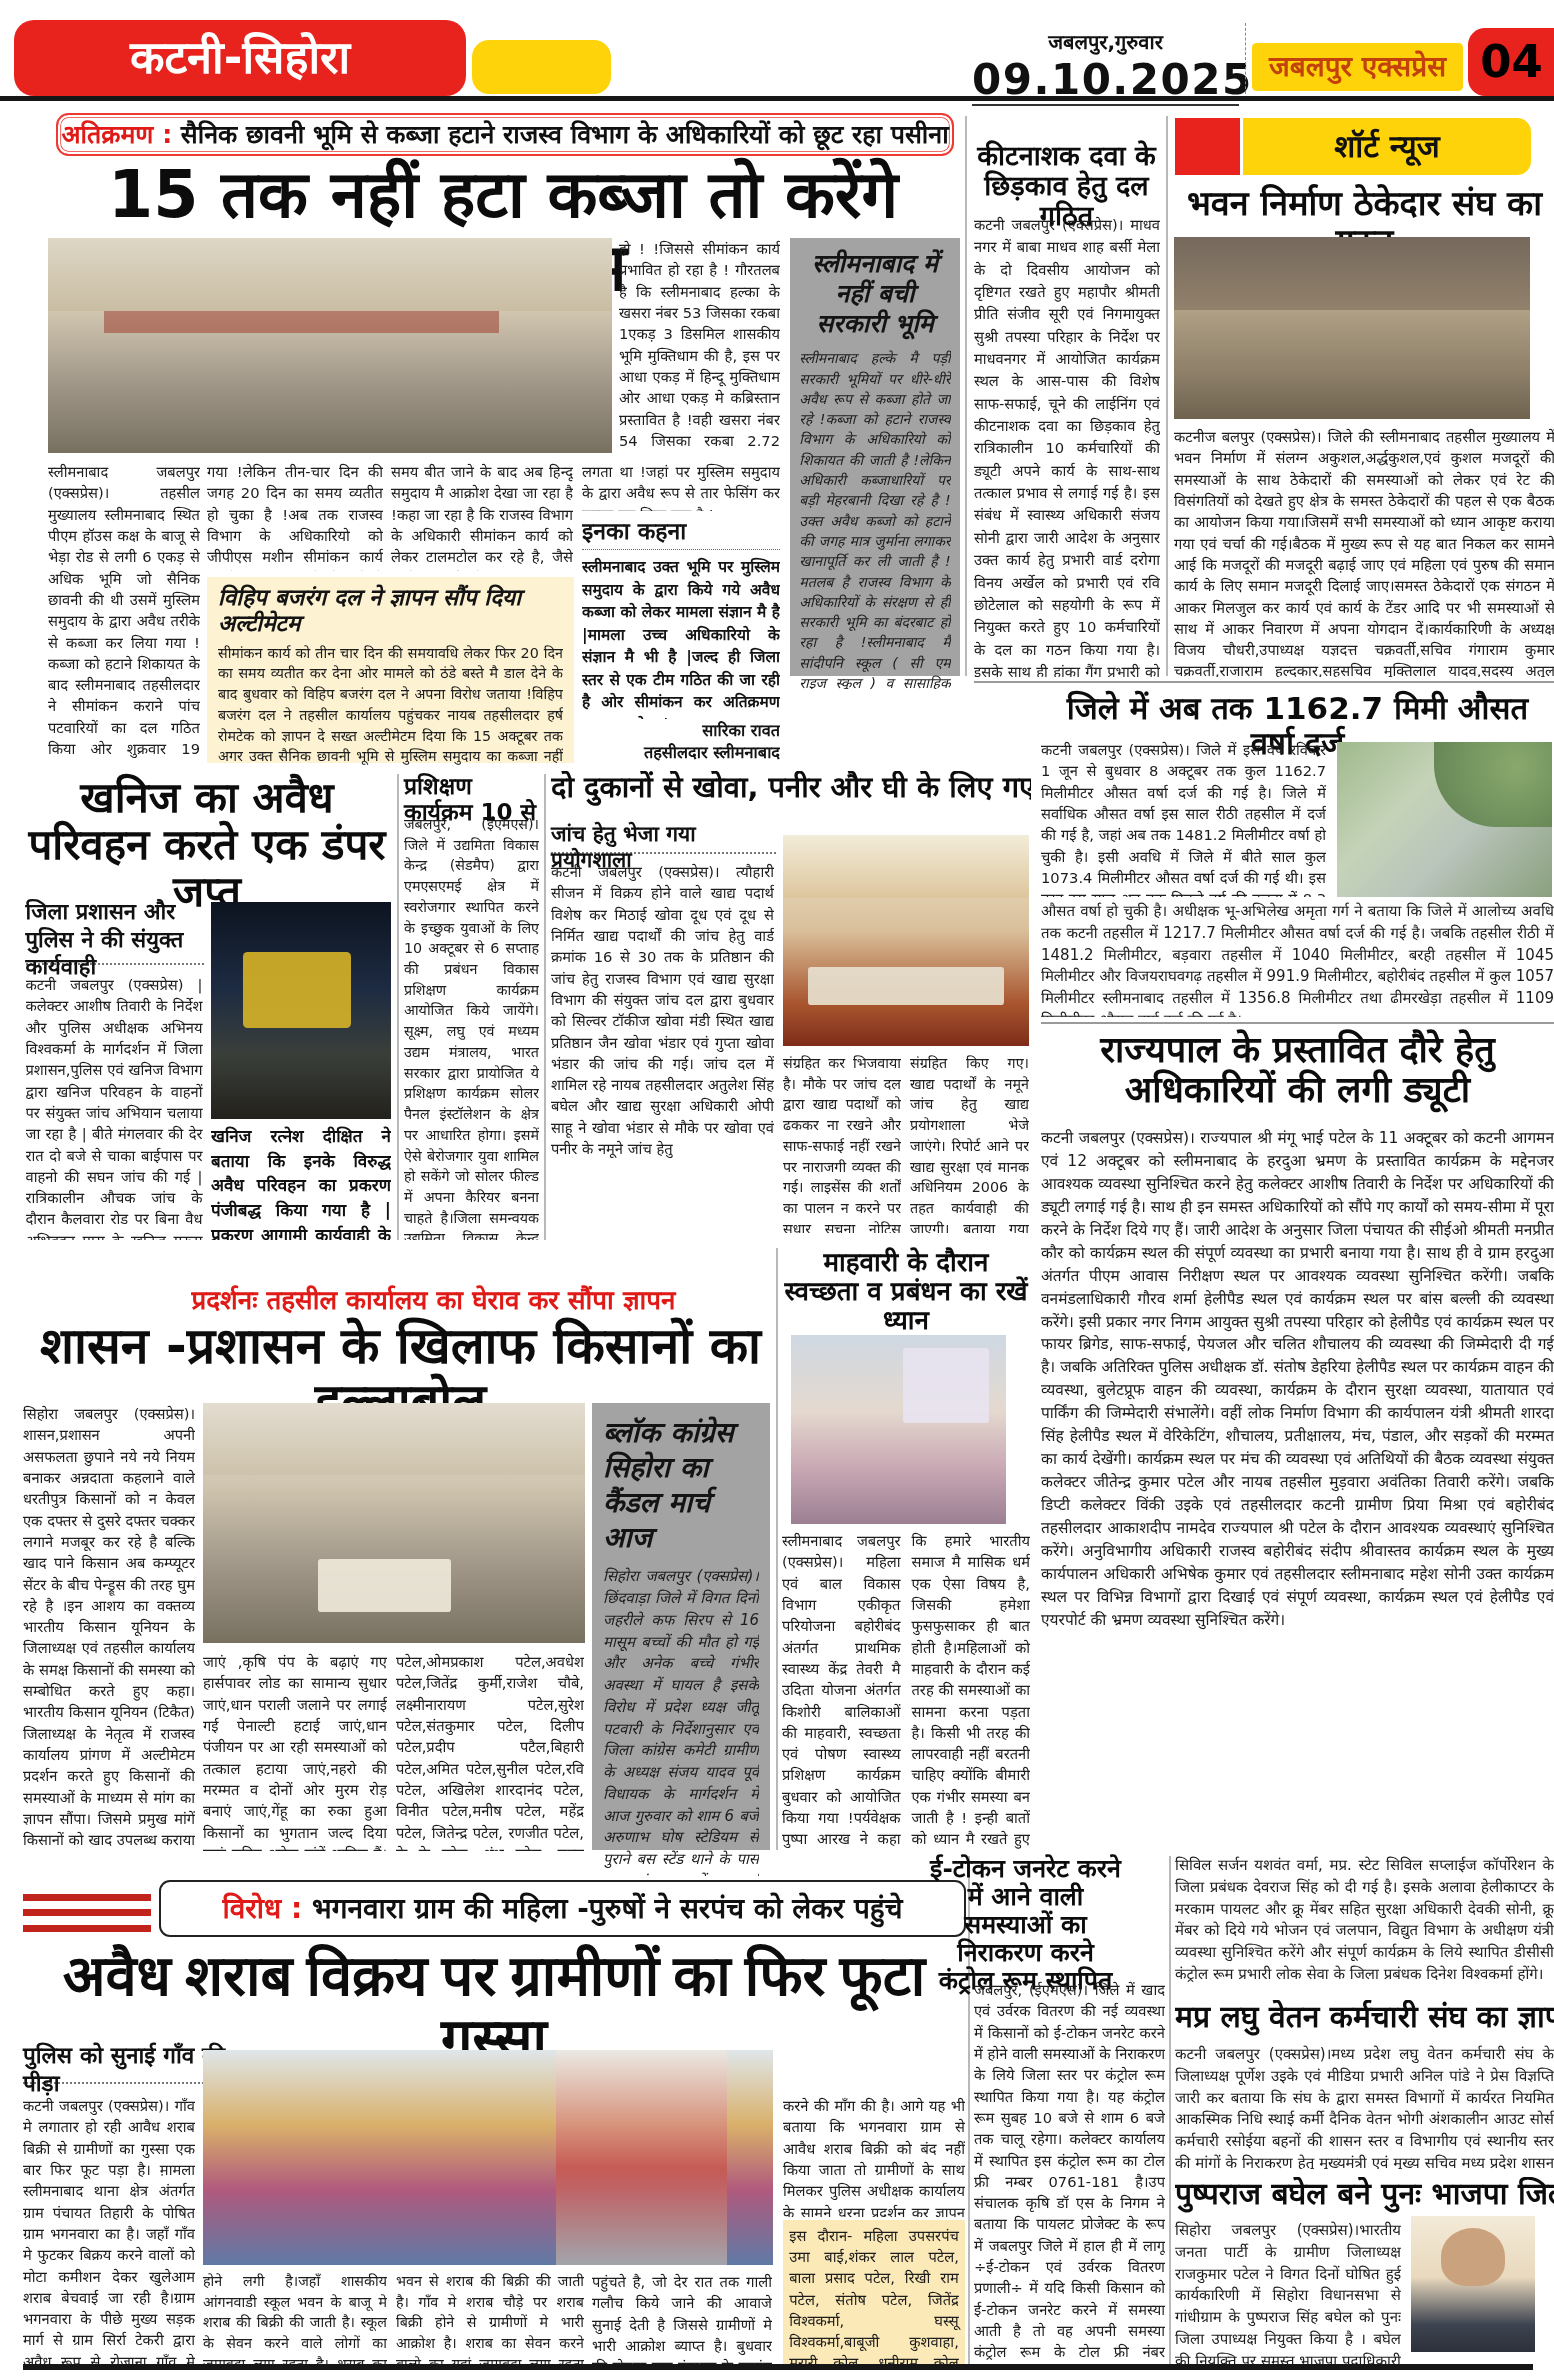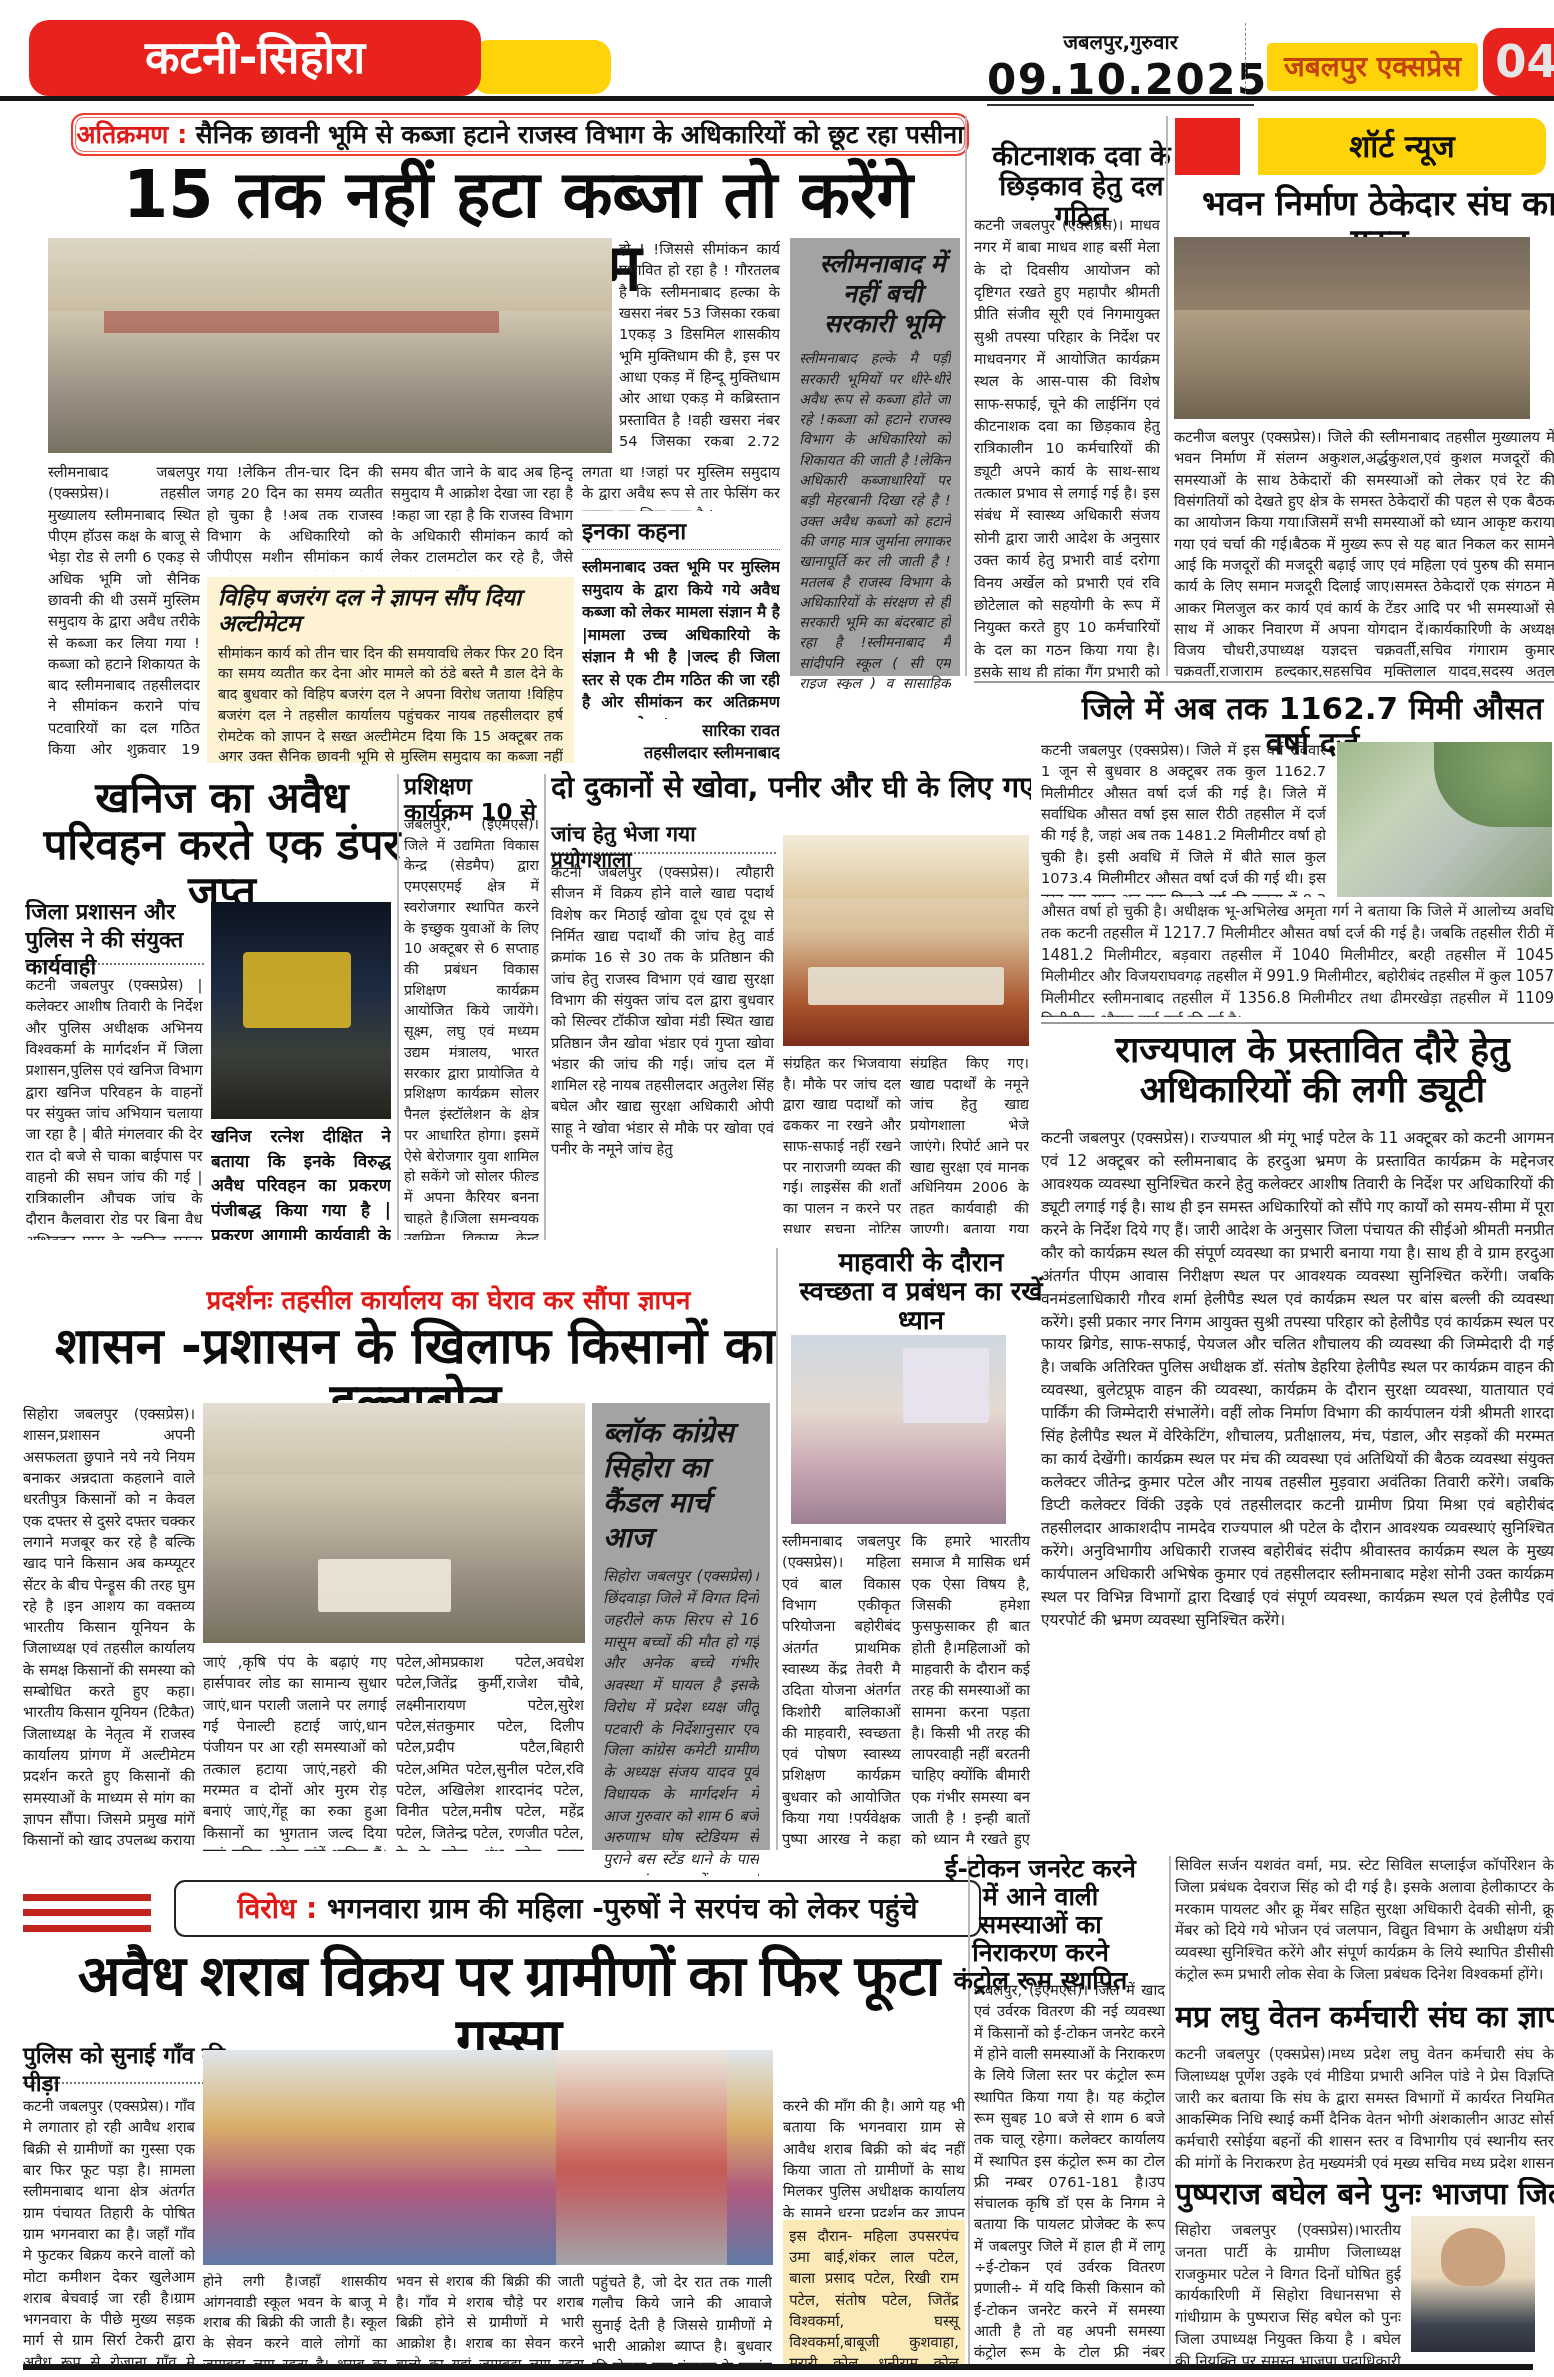--- a/index.html
+++ b/index.html
@@ -1,19 +1,19 @@
 <!DOCTYPE html>
 <html style="font-size:12.4px"><head>
 <meta charset="utf-8">
 <style>
   html,body{margin:0;padding:0;background:#e9e9e9;}
   .page{position:relative;width:1555px;height:2377px;background:#ffffff;margin:0 auto;
         font-family:"DejaVu Sans","Liberation Sans",sans-serif;color:#141414;overflow:hidden;}
   .abs{position:absolute;box-sizing:border-box;}
-  .ctr{text-align:center;margin-left:15px;}
+  .ctr{text-align:center;}
   .body-text{font-size:15.5px;line-height:1.48;color:#1c1c1c;overflow:hidden;text-align:justify;}
   .body-sm{font-size:14.7px;line-height:1.45;color:#1c1c1c;overflow:hidden;text-align:justify;}
   .headline{font-weight:800;color:#0c0c0c;line-height:1.12;}
   .kicker-red{color:#e01a16;font-weight:800;}
   .subhead{font-weight:800;color:#111;border-bottom:2.3px dotted #777;padding-bottom:4.6px;line-height:1.25;}
   .photo{background:#c8bfae;overflow:hidden;}
   .ph-grad1{background:linear-gradient(180deg,#d8d2c4 0%,#b9a98e 30%,#8d7f68 75%,#6f6350 100%);}
   .ph-grad-night{background:linear-gradient(180deg,#0d1420 0%,#1d2b42 40%,#3a3f3a 70%,#23211c 100%);}
   .ph-grad-shop{background:linear-gradient(180deg,#efe3cd 0%,#d9c09b 45%,#a8552e 80%,#7e2c1a 100%);}
   .ph-grad-rain{background:linear-gradient(135deg,#9fb98c 0%,#c5d3b8 35%,#b9c4bb 60%,#8aa07e 100%);}
@@ -41,21 +41,21 @@
     </div>
     <div class="abs ctr" style="left:972px;top:28px;width:267px;height:70px;">
       <div style="font-weight:800;font-size:20px;color:#111;">जबलपुर,गुरुवार</div>
       <div style="font-weight:800;font-size:42px;color:#111;letter-spacing:1.5px;border-bottom:2.3px solid #333;">09.10.2025</div>
     </div>
     <div class="abs" style="left:1245px;top:23px;width:0;height:71px;border-left:1.5px dashed #888;"></div>
     <div class="abs ctr" style="left:1252px;top:43px;width:211px;height:48px;background:#ffd30a;border-radius:4.6px;line-height:48px;">
       <span style="color:#c2410c;font-weight:800;font-size:28px;">जबलपुर एक्सप्रेस</span>
     </div>
     <div class="abs ctr" style="left:1468px;top:28px;width:87px;height:68px;background:#e8231d;border-radius:17px 0 0 17px;line-height:68px;">
-      <span style="color:#e5e5e5;font-weight:800;font-size:45px;">04</span>
+      <span style="color:#000000;font-weight:800;font-size:45px;">04</span>
     </div>
     <div class="abs" style="left:0;top:96px;width:1555px;height:5.4px;background:#161616;"></div>
   </div>
 
   <div class="abs ctr" style="left:56px;top:113px;width:898px;height:43px;border:2.3px solid #ef3a32;border-radius:12.4px;box-shadow:inset 0 0 0 2.3px #fff, inset 0 0 0 3.1px #ef3a32;line-height:40px;overflow:hidden;">
     <span class="kicker-red" style="font-size:25px;">अतिक्रमण :</span><span style="font-size:25px;font-weight:800;color:#101010;"> सैनिक छावनी भूमि से कब्जा हटाने राजस्व विभाग के अधिकारियों को छूट रहा पसीना</span>
   </div>
   <div class="abs ctr headline" style="left:46px;top:159px;width:914px;height:77px;font-size:65px;font-weight:900;">15 तक नहीं हटा कब्जा तो करेंगे चक्काजाम</div>
 
   <div class="abs photo ph-grad-crowd" style="left:48px;top:238px;width:564px;height:215px;">

